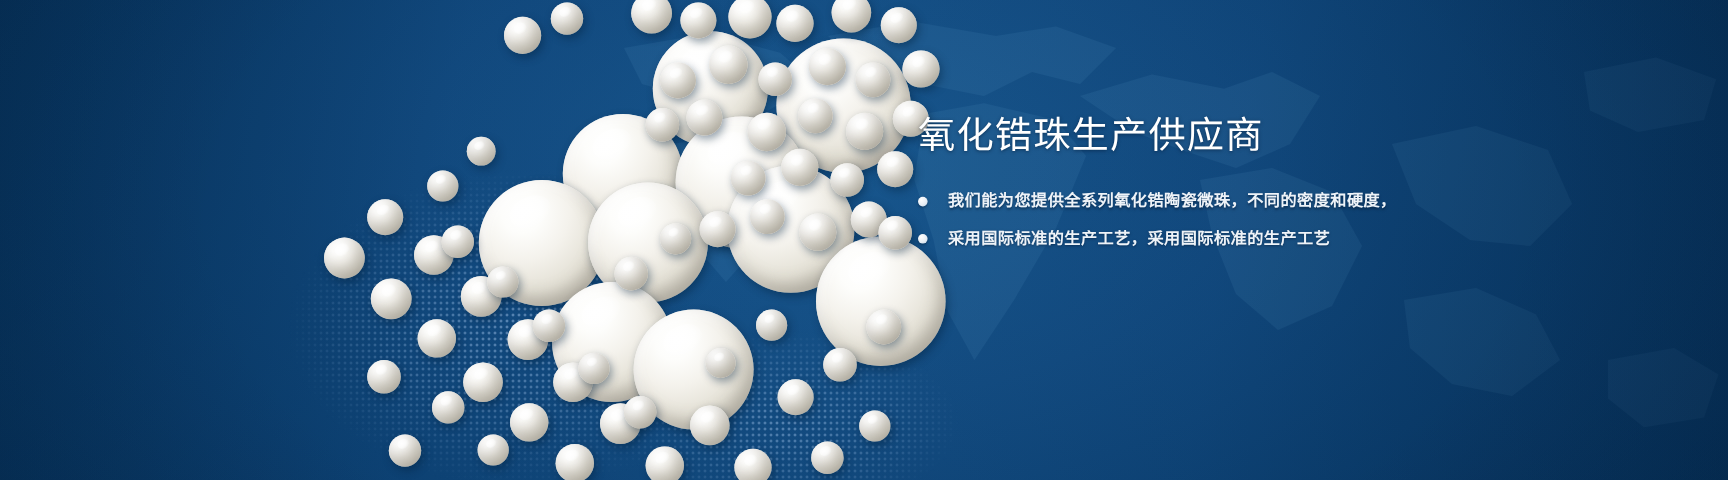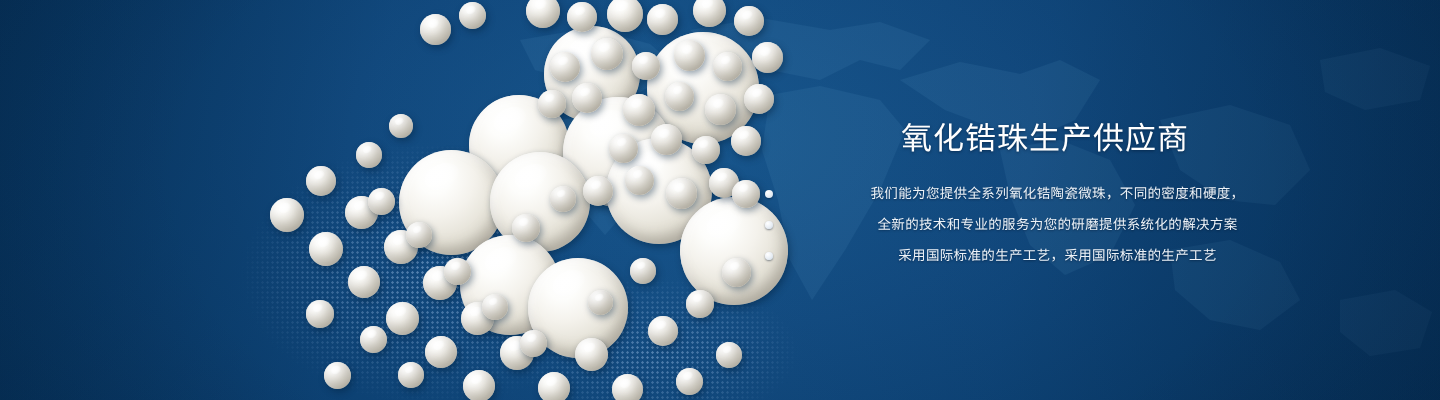--- a/index.html
+++ b/index.html
@@ -104,23 +104,22 @@
     border-radius: 50%;
     background: radial-gradient(ellipse at 40% 40%, rgba(255,255,255,0.96) 0%, rgba(255,255,255,0.55) 48%, rgba(255,255,255,0) 78%);
     transform: rotate(-24deg);
   }
   .bead.sm::after { left: 26%; top: 15%; width: 36%; height: 28%; }
 
   
   .copy {
     position: absolute;
     left: 765px;
-    top: 122px;
+    top: 96px;
     width: 560px;
-    text-align: center;
   }
   .headline {
     margin: 0 0 26px 0;
     font-size: 31px;
     line-height: 1.1;
     font-weight: 400;
     color: #ffffff;
     letter-spacing: 1px;
     text-shadow: 0 1px 3px rgba(0,22,48,0.55);
     white-space: nowrap;
@@ -132,20 +131,21 @@
   }
   .bullet {
     position: relative;
     padding-left: 25px;
     margin-bottom: 7px;
     color: #eef3f8;
     font-size: 13.5px;
     line-height: 24px;
     letter-spacing: 0.35px;
     text-shadow: 0 1px 2px rgba(0,20,44,0.5);
+    font-weight: bold;
   }
   .bullet:last-child { margin-bottom: 0; }
   .bullet-dot {
     position: absolute;
     left: 0;
     top: 8px;
     width: 8px;
     height: 8px;
     border-radius: 50%;
     background: radial-gradient(circle at 34% 30%, #ffffff 0%, #e8eef5 55%, #c6d3e0 100%);
@@ -263,22 +263,18 @@
 
   <div class="copy">
     <h1 class="headline">氧化锆珠生产供应商</h1>
     <ul class="bullets" id="bullet-list">
         <li class="bullet">
           <span class="bullet-dot"></span>
           <span class="bullet-line">我们能为您提供全系列氧化锆陶瓷微珠，不同的密度和硬度，</span>
         </li>
         <li class="bullet">
           <span class="bullet-dot"></span>
-          <span class="bullet-line">全新的技术和专业的服务为您的研磨提供系统化的解决方案</span>
-        </li>
-        <li class="bullet">
-          <span class="bullet-dot"></span>
           <span class="bullet-line">采用国际标准的生产工艺，采用国际标准的生产工艺</span>
         </li>
       </ul>
   </div>
 
 </div>
 
 </body></html>

